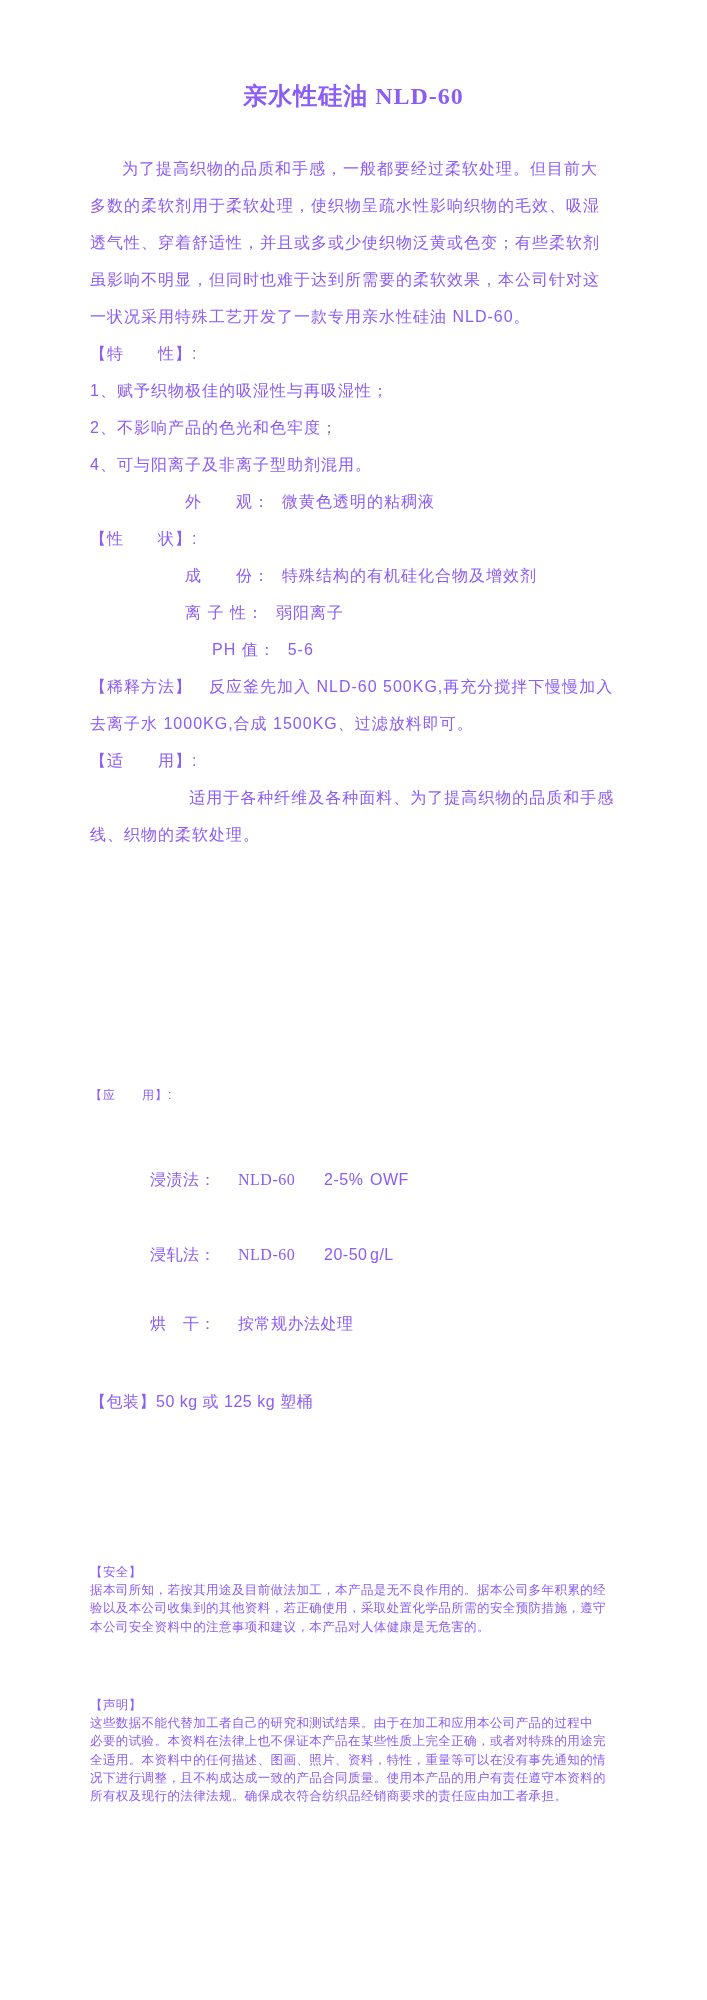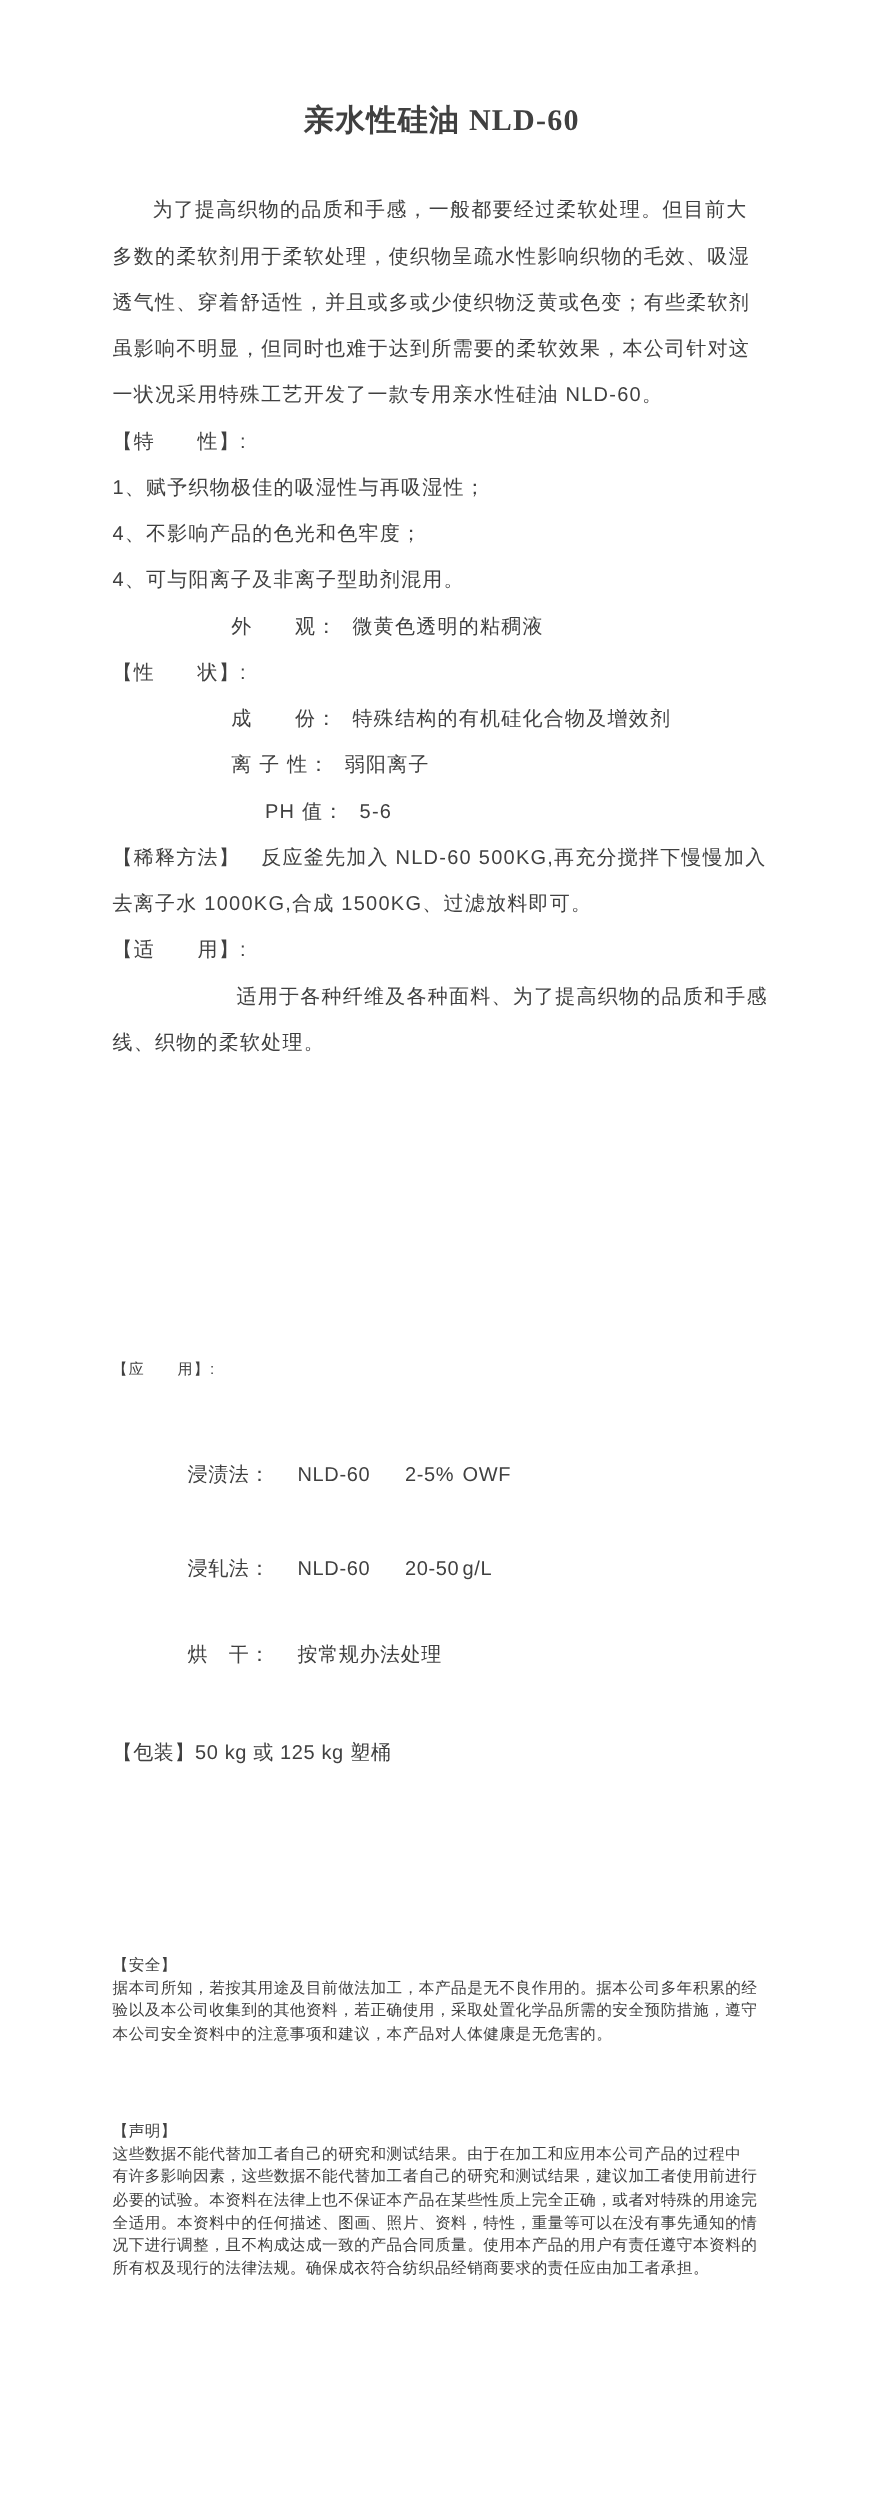--- a/index.html
+++ b/index.html
@@ -6,21 +6,21 @@
     margin: 0;
     padding: 0;
     background: #ffffff;
   }
   .page {
     position: relative;
     width: 707px;
     height: 2000px;
     margin: 0 auto;
     background: #ffffff;
-    color: #404040;
+    color: #8b5cf6;
     font-family: "Liberation Sans", "DejaVu Sans", sans-serif;
     overflow: hidden;
   }
   .doc-title {
     position: absolute;
     top: 80px;
     left: 0;
     width: 707px;
     text-align: center;
     font-family: "Liberation Serif", "DejaVu Serif", serif;
@@ -54,21 +54,21 @@
     white-space: nowrap;
   }
   .app-row {
     position: absolute;
     left: 90px;
     font-size: 16px;
     letter-spacing: 0.5px;
     white-space: nowrap;
   }
   .app-row .m { display: inline-block; width: 88px; margin-left: 60px; }
-  .app-row .p { display: inline-block; min-width: 86px; }
+  .app-row .p { display: inline-block; min-width: 86px; font-family: Liberation Serif, serif; }
   .app-row .d { display: inline-block; min-width: 46px; }
   .app-row-1 { top: 1170px; }
   .app-row-2 { top: 1245px; }
   .app-row-3 { top: 1314px; }
   .packaging {
     position: absolute;
     left: 90px;
     top: 1392px;
     font-size: 16px;
     letter-spacing: 0.5px;
@@ -95,21 +95,21 @@
 
   <div class="main">
     <div class="line indent-2">为了提高织物的品质和手感，一般都要经过柔软处理。但目前大</div>
     <div class="line">多数的柔软剂用于柔软处理，使织物呈疏水性影响织物的毛效、吸湿</div>
     <div class="line">透气性、穿着舒适性，并且或多或少使织物泛黄或色变；有些柔软剂</div>
     <div class="line">虽影响不明显，但同时也难于达到所需要的柔软效果，本公司针对这</div>
     <div class="line">一状况采用特殊工艺开发了一款专用亲水性硅油 NLD-60。</div>
 
     <div class="line">【特　　性】:</div>
     <div class="line">1、赋予织物极佳的吸湿性与再吸湿性；</div>
-    <div class="line">4、不影响产品的色光和色牢度；</div>
+    <div class="line">2、不影响产品的色光和色牢度；</div>
     <div class="line">4、可与阳离子及非离子型助剂混用。</div>
 
     <div class="line prop-row">
       <span>外　　观：</span><span class="value">微黄色透明的粘稠液</span>
     </div>
     <div class="line">【性　　状】:</div>
     <div class="line prop-row">
       <span>成　　份：</span><span class="value">特殊结构的有机硅化合物及增效剂</span>
     </div>
     <div class="line prop-row">
@@ -144,20 +144,19 @@
   <div class="smallsec safety">
     <div>【安全】</div>
     <div>据本司所知，若按其用途及目前做法加工，本产品是无不良作用的。据本公司多年积累的经</div>
     <div>验以及本公司收集到的其他资料，若正确使用，采取处置化学品所需的安全预防措施，遵守</div>
     <div>本公司安全资料中的注意事项和建议，本产品对人体健康是无危害的。</div>
   </div>
 
   <div class="smallsec statement">
     <div>【声明】</div>
     <div>这些数据不能代替加工者自己的研究和测试结果。由于在加工和应用本公司产品的过程中</div>
-    <div>有许多影响因素，这些数据不能代替加工者自己的研究和测试结果，建议加工者使用前进行</div>
     <div>必要的试验。本资料在法律上也不保证本产品在某些性质上完全正确，或者对特殊的用途完</div>
     <div>全适用。本资料中的任何描述、图画、照片、资料，特性，重量等可以在没有事先通知的情</div>
     <div>况下进行调整，且不构成达成一致的产品合同质量。使用本产品的用户有责任遵守本资料的</div>
     <div>所有权及现行的法律法规。确保成衣符合纺织品经销商要求的责任应由加工者承担。</div>
   </div>
 
 </div>
 
 </body></html>

